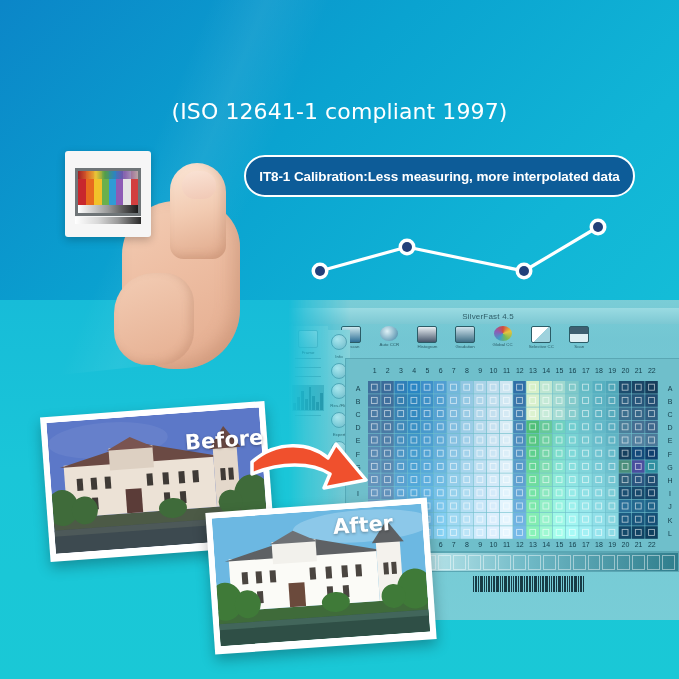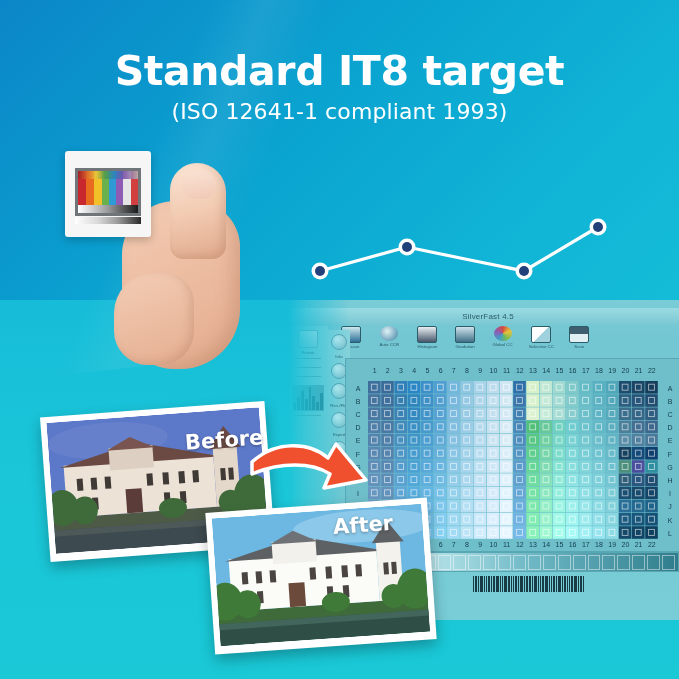--- a/index.html
+++ b/index.html
@@ -189,23 +189,25 @@
 </style>
 </head>
 <body>
 
 <div id="stage">
 
   <div class="bg-top"></div>
   <div class="bg-bottom"></div>
   <div class="bg-sheen"></div>
 
-  <div class="title">Standard IT8 target</div>
-  <div class="subtitle">(ISO 12641-1 compliant 1993)</div>
-
+  <div class="subtitle">(ISO 12641-1 compliant 1997)</div>
+
+  <div class="pill">
+    <span>IT8-1 Calibration:Less measuring, more interpolated data</span>
+  </div>
 
   <svg class="linechart" viewBox="0 0 320 80">
     <polyline points="20,66 107,42 165,54 224,66 298,22" fill="none" stroke="#ffffff" stroke-width="3.2" stroke-linecap="round" stroke-linejoin="round"></polyline>
     <g>
       <circle cx="20" cy="66" r="8.5" fill="#ffffff"></circle>
         <circle cx="20" cy="66" r="5" fill="#22407a"></circle>
       <circle cx="107" cy="42" r="8.5" fill="#ffffff"></circle>
         <circle cx="107" cy="42" r="5" fill="#22407a"></circle>
       <circle cx="224" cy="66" r="8.5" fill="#ffffff"></circle>
         <circle cx="224" cy="66" r="5" fill="#22407a"></circle>

